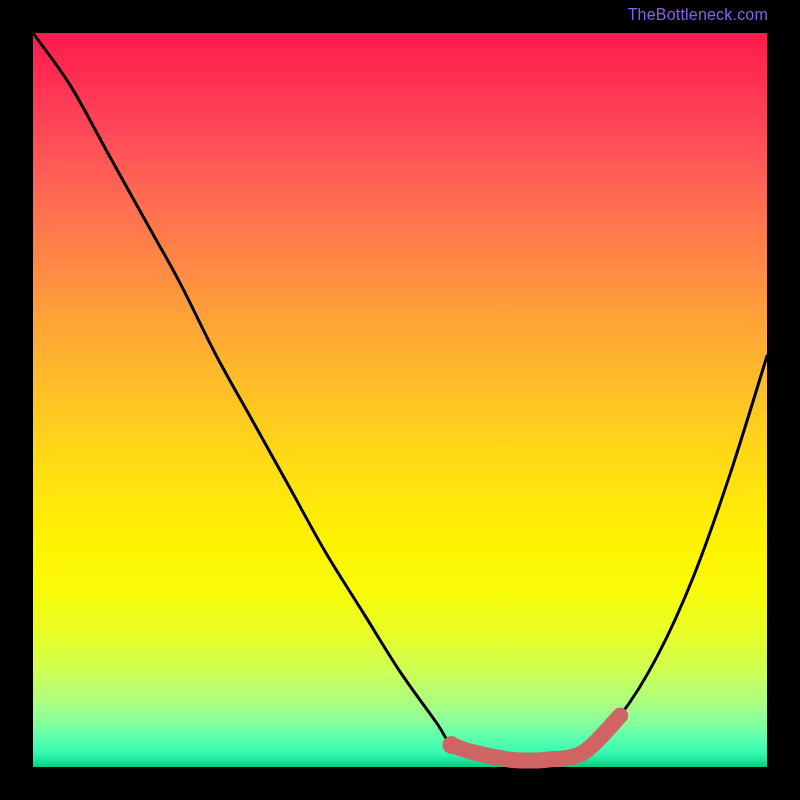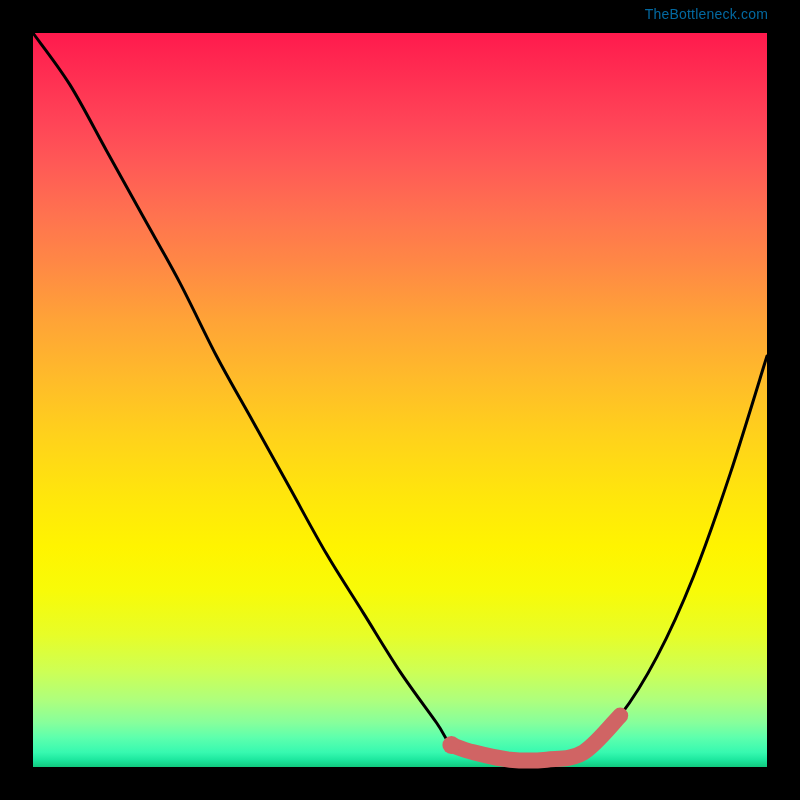--- a/index.html
+++ b/index.html
@@ -44,22 +44,22 @@
       #5dffad 96%,
       #37f9b0 98%,
       #1de89f 99%,
       #11c97e 100%
     );
   }
   .watermark {
     position: absolute;
     top: 6px;
     right: 32px;
-    color: #0369a1;
-    font-size: 14px;
+    color: #8b5cf6;
+    font-size: 16px;
     font-weight: 400;
     letter-spacing: 0.2px;
     user-select: none;
   }
   svg.overlay {
     position: absolute;
     left: 33px;
     top: 33px;
     width: 734px;
     height: 734px;

